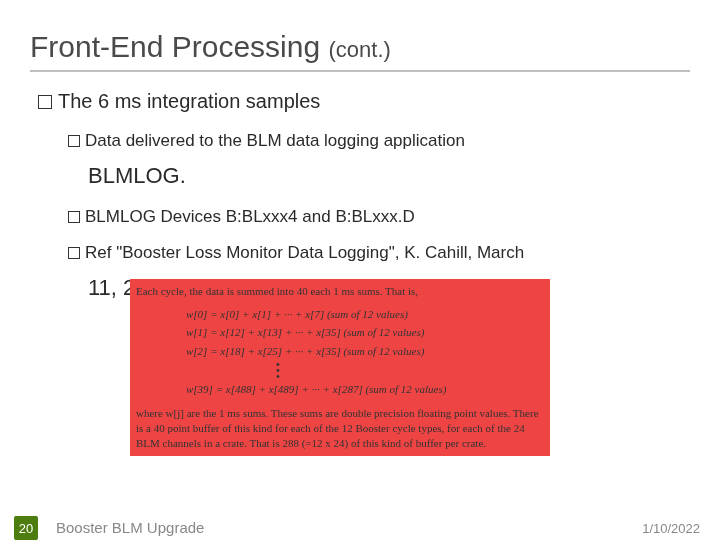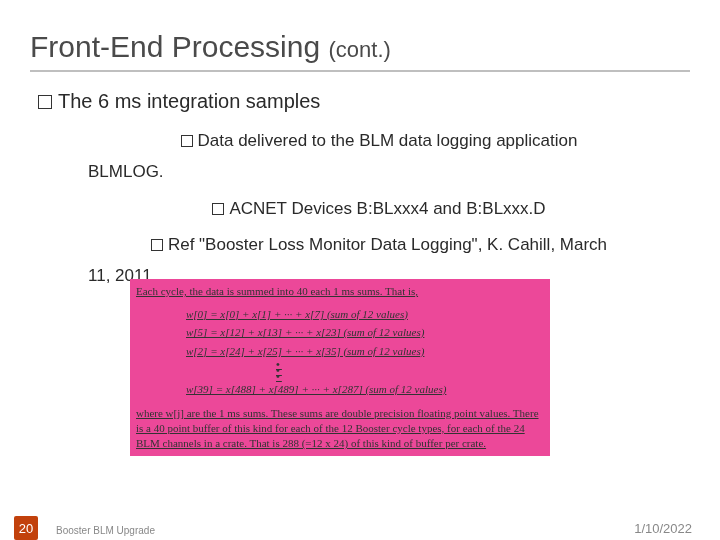--- a/index.html
+++ b/index.html
@@ -49,49 +49,47 @@
       border: 1.5px solid #333;
       margin-right: 6px;
       vertical-align: -1px;
     }
     .bullet-2 {
       font-size: 17px;
       color: #2a2a2a;
       margin-left: 38px;
       margin-bottom: 4px;
       line-height: 1.6;
-      text-align: center;
     }
     .bullet-2 .box {
       display: inline-block;
       width: 12px;
       height: 12px;
       border: 1.5px solid #333;
       margin-right: 5px;
       vertical-align: -1px;
     }
     .bullet-2-cont {
-      font-size: 17px;
+      font-size: 22px;
       color: #2a2a2a;
       margin-left: 58px;
       margin-bottom: 10px;
       line-height: 1.6;
     }
     .inset-image {
       position: absolute;
       left: 130px;
       top: 267px;
       width: 420px;
-      background: #ec4899;
+      background: #ef4444;
       font-family: 'Times New Roman', serif;
       font-size: 11px;
       color: #333;
       line-height: 1.5;
       padding: 4px 6px;
-      text-decoration: underline;
     }
     .inset-image .formula {
       font-style: italic;
       margin: 2px 0 2px 50px;
       font-size: 11px;
     }
     .inset-image .dots {
       margin-left: 140px;
       font-weight: bold;
       letter-spacing: 2px;
@@ -113,38 +111,38 @@
       left: 0;
       width: 100%;
       height: 24px;
     }
     .slide-number {
       position: absolute;
       left: 14px;
       bottom: 4px;
       width: 24px;
       height: 24px;
-      background: #c2410c;
+      background: #4d7c0f;
       color: #fff;
       font-size: 13px;
       display: flex;
       align-items: center;
       justify-content: center;
       border-radius: 2px;
     }
     .footer-text {
       position: absolute;
       left: 56px;
       bottom: 8px;
-      font-size: 10px;
+      font-size: 15px;
       color: #888;
     }
     .footer-date {
       position: absolute;
-      right: 28px;
+      right: 20px;
       bottom: 8px;
       font-size: 13px;
       color: #888;
     }
   </style>
 </head>
 <body>
 
 <div class="slide">
 
@@ -156,33 +154,33 @@
   <div class="bullet-1">
     <span class="box"></span><span>The 6 ms integration samples</span>
   </div>
 
   <div class="bullet-2">
     <span class="box"></span><span>Data delivered to the BLM data logging application</span>
   </div>
   <div class="bullet-2-cont">BLMLOG.</div>
 
   <div class="bullet-2">
-    <span class="box"></span><span>ACNET Devices B:BLxxx4 and B:BLxxx.D</span>
+    <span class="box"></span><span>BLMLOG Devices B:BLxxx4 and B:BLxxx.D</span>
   </div>
 
   <div class="bullet-2" style="margin-top:8px;">
     <span class="box"></span><span>Ref "Booster Loss Monitor Data Logging", K. Cahill, March</span>
   </div>
   <div class="bullet-2-cont">11, 2011</div>
 
   <div class="inset-image">
     <div class="caption-top">Each cycle, the data is summed into 40 each 1 ms sums. That is,</div>
     <div class="formula">w[0] = x[0] + x[1] + ··· + x[7] (sum of 12 values)</div>
-    <div class="formula">w[5] = x[12] + x[13] + ··· + x[23] (sum of 12 values)</div>
-    <div class="formula">w[2] = x[24] + x[25] + ··· + x[35] (sum of 12 values)</div>
+    <div class="formula">w[1] = x[12] + x[13] + ··· + x[35] (sum of 12 values)</div>
+    <div class="formula">w[2] = x[18] + x[25] + ··· + x[35] (sum of 12 values)</div>
     <div class="dots">
       <div>•</div>
         <div>•</div>
         <div>•</div>
     </div>
     <div class="formula">w[39] = x[488] + x[489] + ··· + x[287] (sum of 12 values)</div>
     <div class="caption-bottom">where w[j] are the 1 ms sums. These sums are double precision floating point values. There is a 40 point buffer of this kind for each of the 12 Booster cycle types, for each of the 24 BLM channels in a crate. That is 288 (=12 x 24) of this kind of buffer per crate.</div>
   </div>
 
   <div class="footer">

